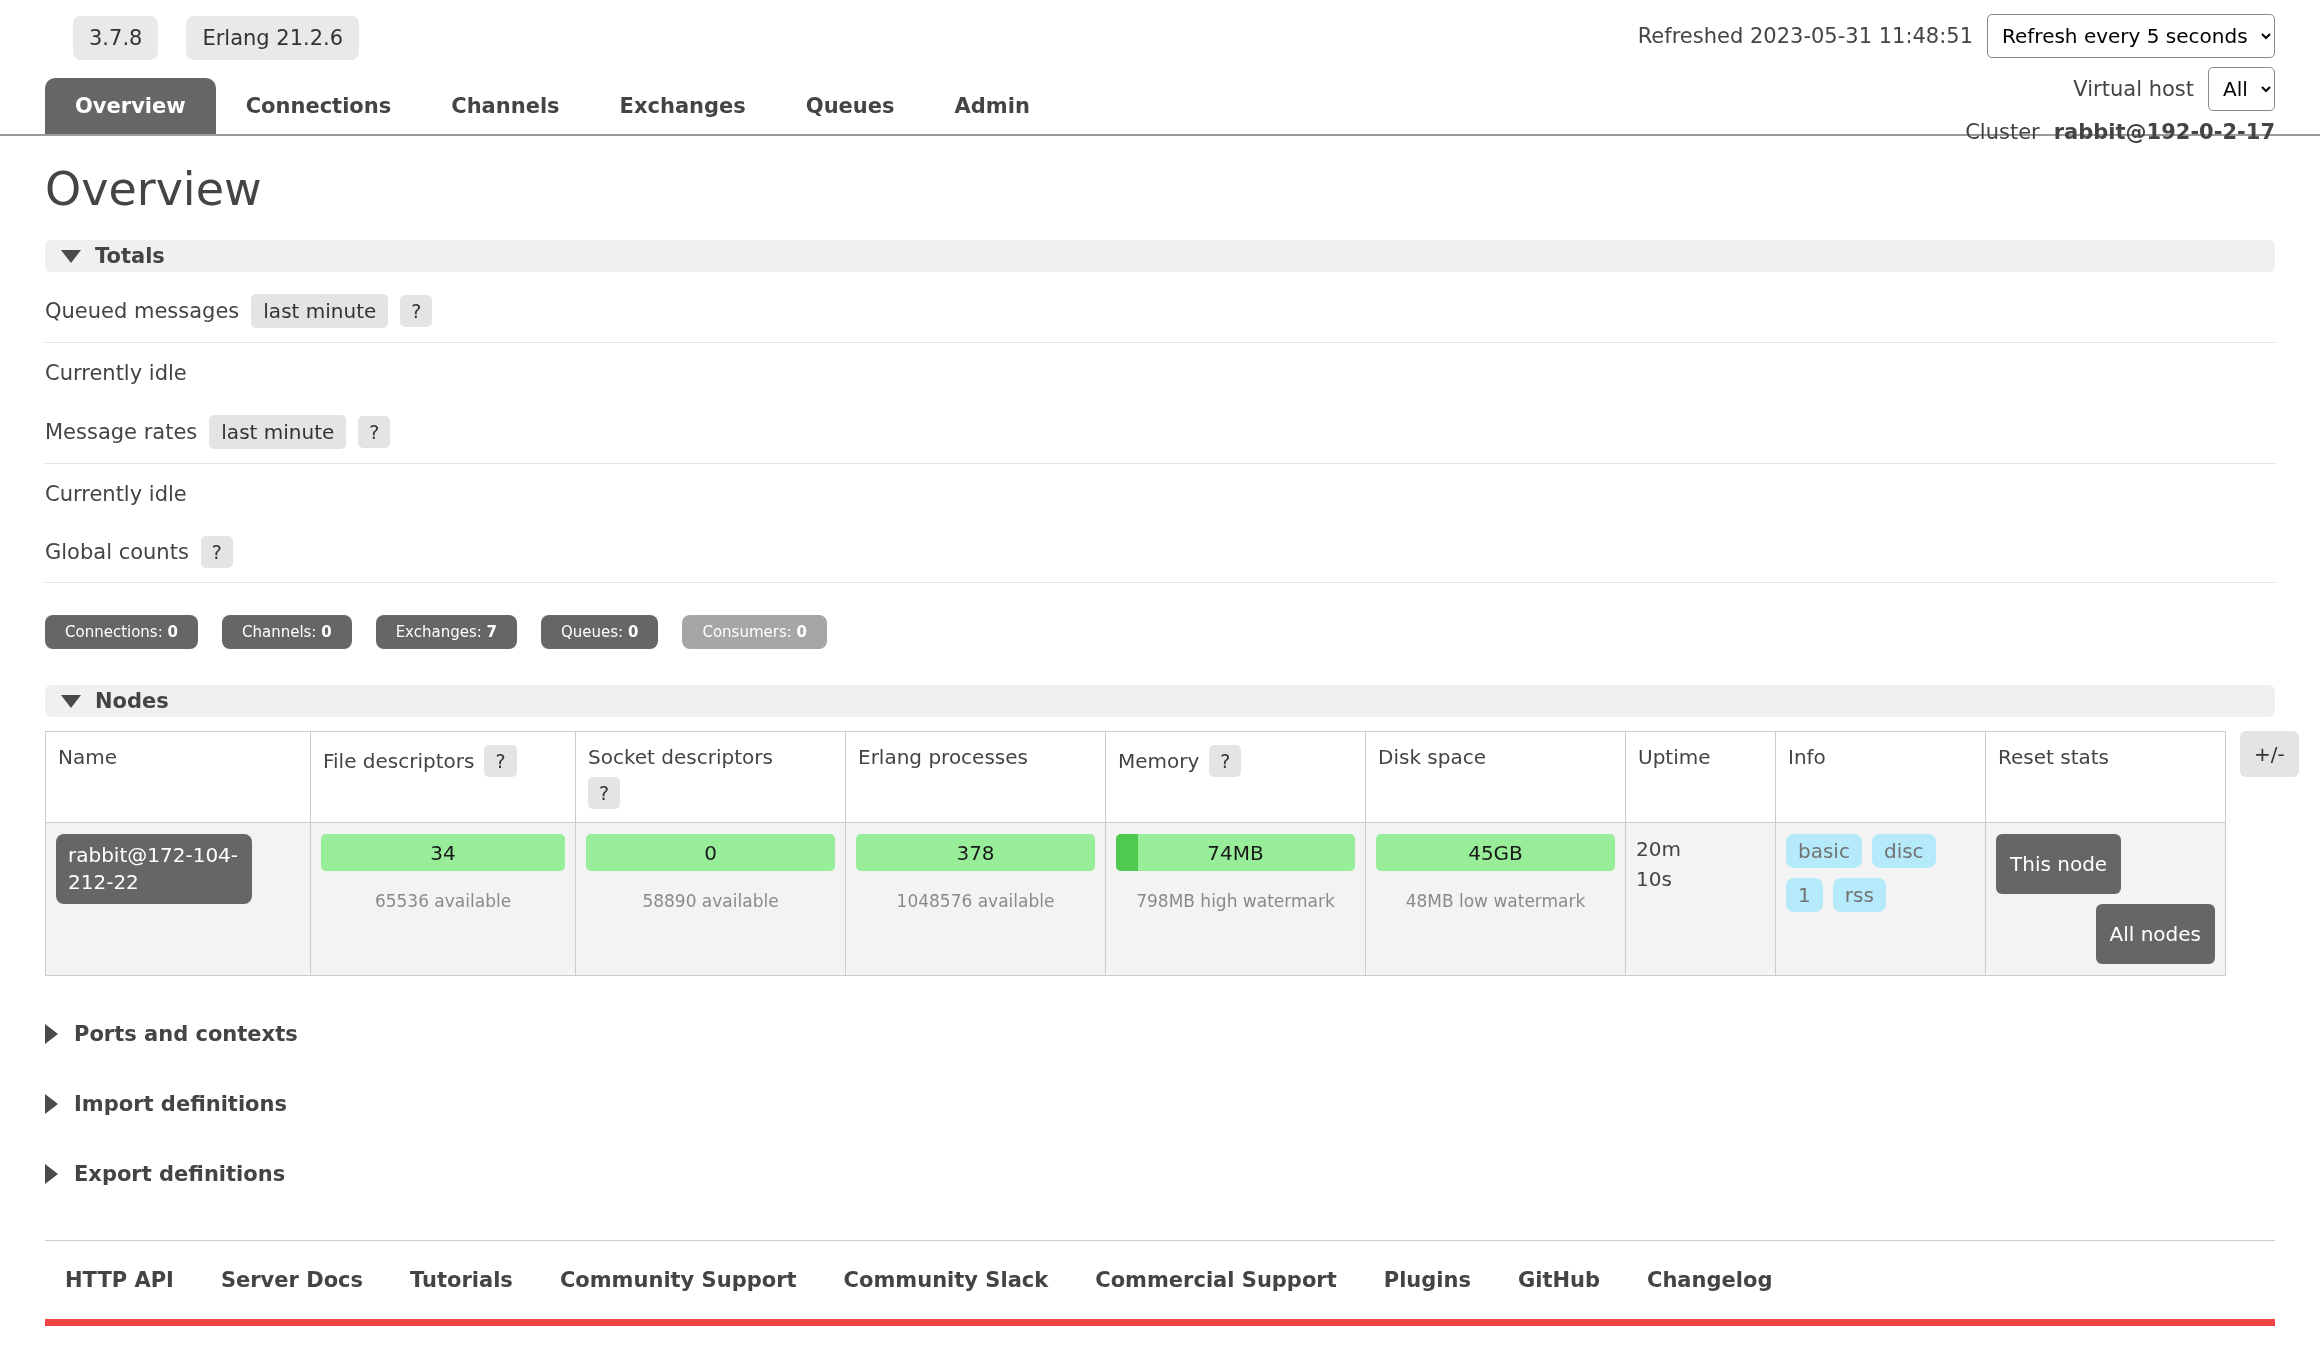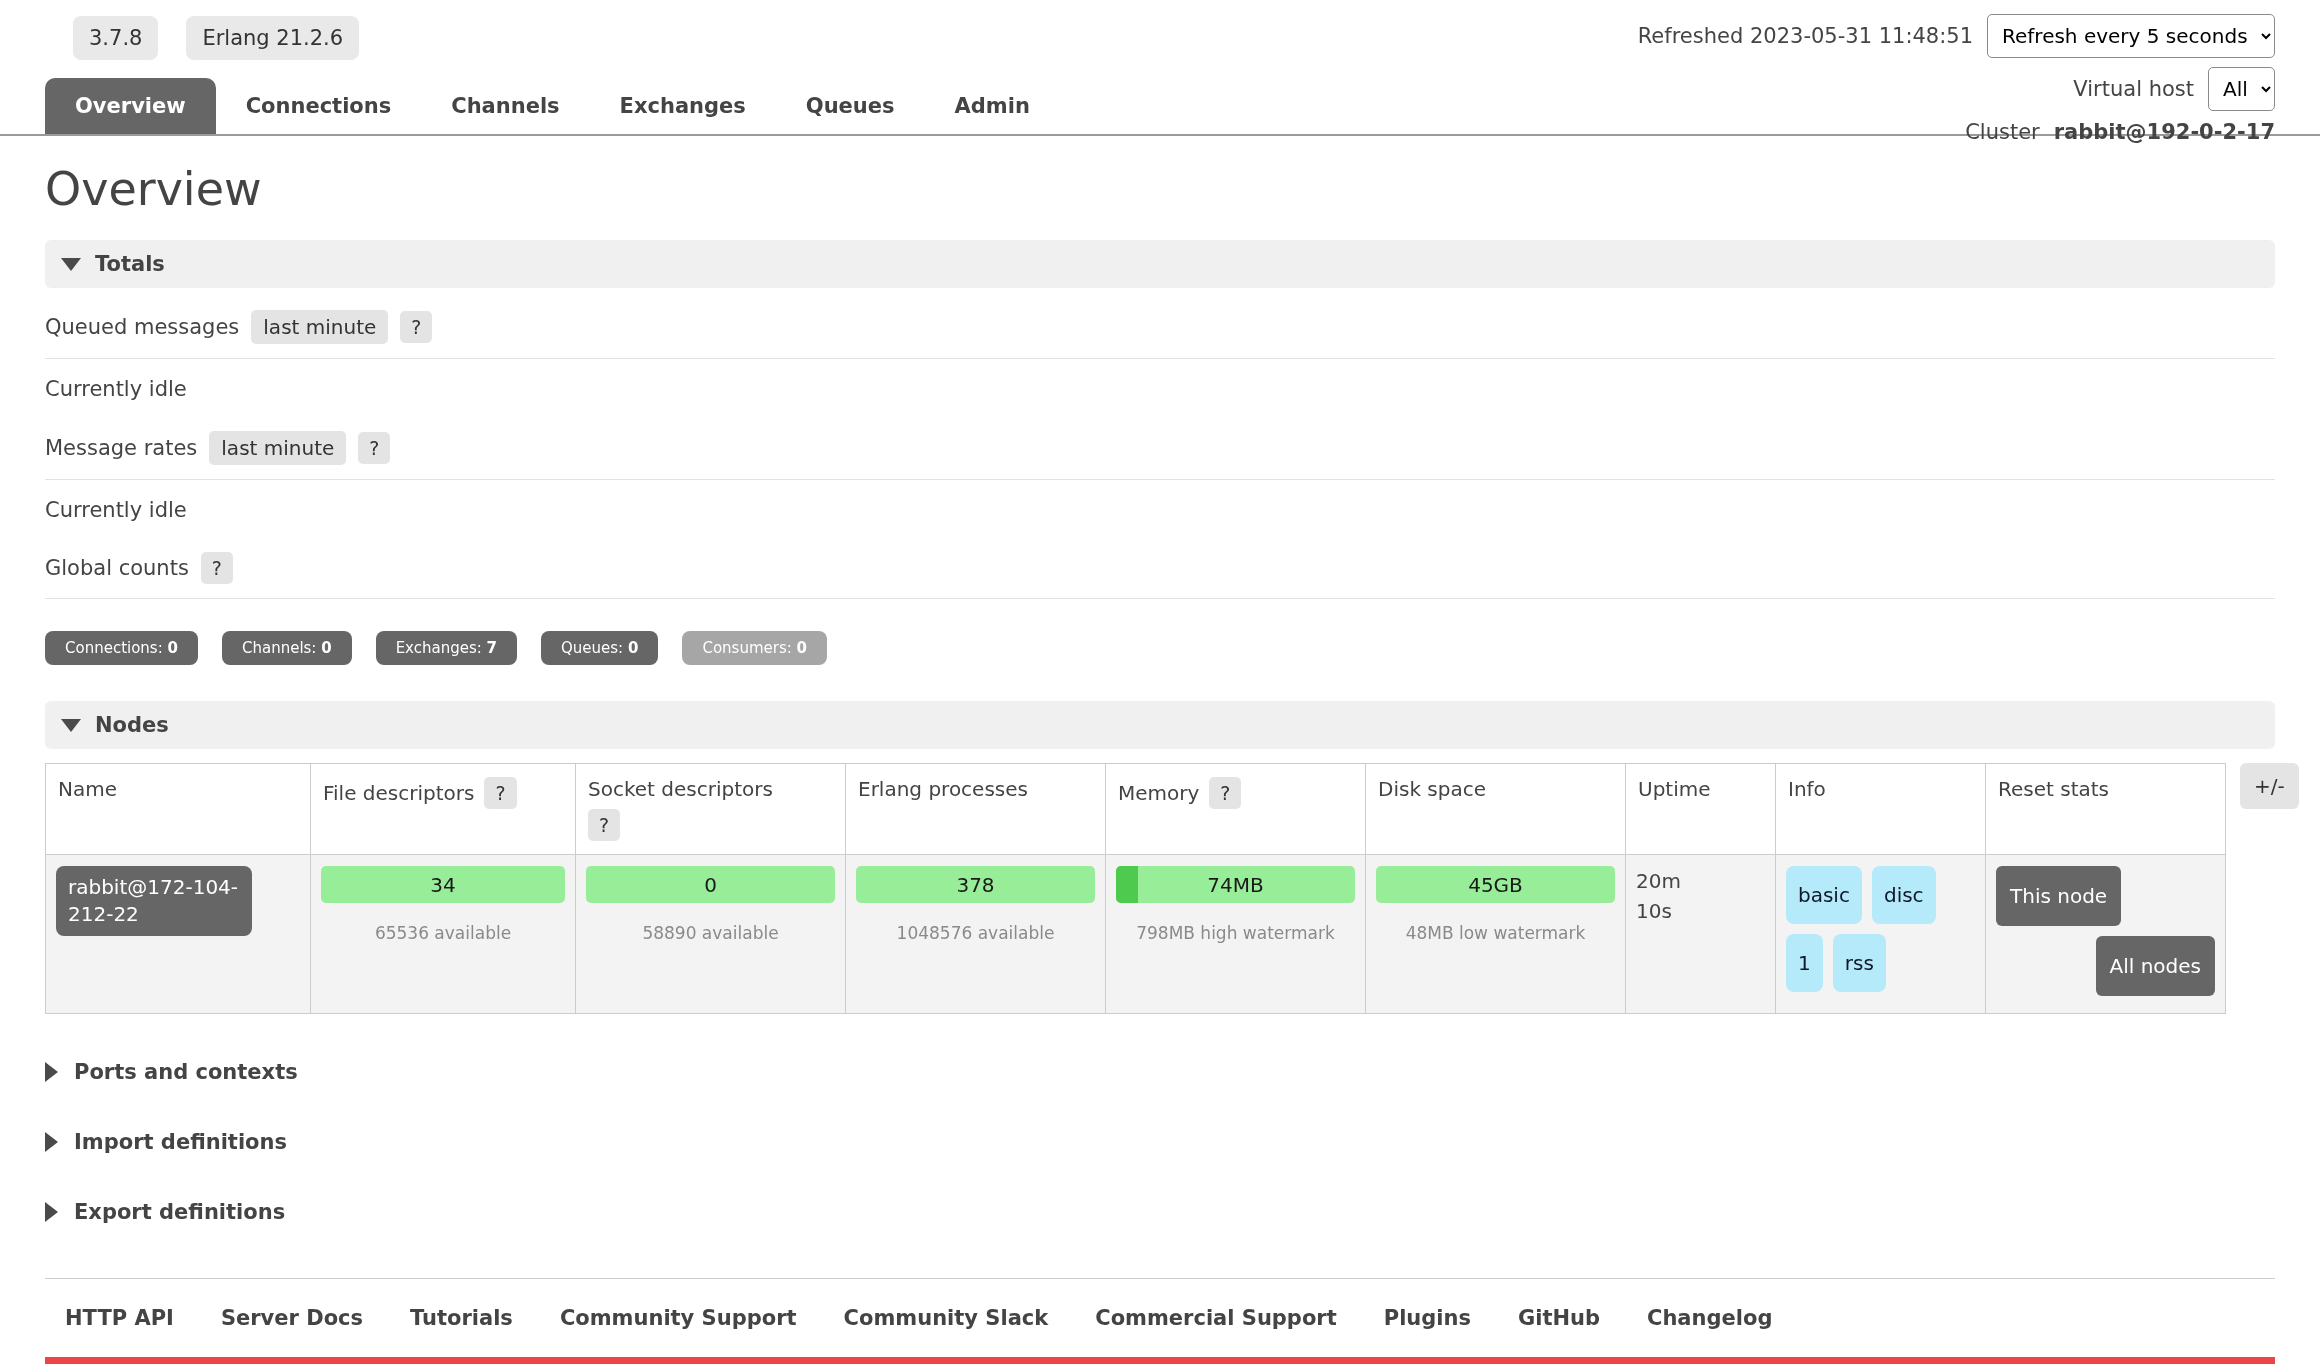--- a/index.html
+++ b/index.html
@@ -31,21 +31,21 @@
   .tabs { display: flex; align-items: flex-end; }
   .tab { font-weight: bold; font-size: 21px; color: #444; padding: 16px 30px; border-radius: 10px 10px 0 0; cursor: pointer; }
   .tab.active { background: #666; color: #fff; }
   .user-area { display: flex; align-items: center; gap: 14px; padding-bottom: 10px; font-size: 21px; color: #444; }
   .logout-btn { background: #666; color: #fff; border: none; border-radius: 6px; padding: 9px 18px; font-size: 20px; font-family: inherit; cursor: pointer; }
 
   
   .main { padding: 0 45px; }
   .page-title { font-size: 46px; font-weight: normal; color: #444; margin: 26px 0 24px; }
 
-  .section-hdr { display: flex; align-items: center; gap: 14px; background: #f0f0f0; border-radius: 6px; padding: 12px 16px; font-weight: bold; font-size: 21px; color: #444; cursor: pointer; }
+  .section-hdr { display: flex; align-items: center; gap: 14px; background: #f0f0f0; border-radius: 6px; padding: 4px 16px; font-weight: bold; font-size: 21px; color: #444; cursor: pointer; }
   .tri-down { width: 0; height: 0; border-left: 10px solid transparent; border-right: 10px solid transparent; border-top: 13px solid #4a4a4a; }
   .tri-right { width: 0; height: 0; border-top: 10px solid transparent; border-bottom: 10px solid transparent; border-left: 13px solid #4a4a4a; }
 
   .h3row { display: flex; align-items: center; gap: 12px; font-size: 21px; color: #444; border-bottom: 1px solid #e2e2e2; padding: 22px 0 14px; }
   .range-badge { background: #e4e4e4; border-radius: 5px; padding: 5px 12px; font-size: 20px; color: #333; cursor: pointer; }
   .help-badge { background: #e4e4e4; border-radius: 5px; padding: 5px 11px; font-size: 19px; color: #333; cursor: pointer; }
   .idle-text { font-size: 21px; color: #444; margin: 18px 0 8px; }
 
   .counts-row { display: flex; gap: 24px; margin: 32px 0 14px; }
   .count-badge { background: #666; color: #fff; border-radius: 8px; padding: 8px 20px; font-size: 15px; white-space: nowrap; }
@@ -66,21 +66,21 @@
   .meter { position: relative; height: 37px; background: #98ee98; border-radius: 5px; display: flex; align-items: center; justify-content: center; font-size: 20px; color: #1a1a1a; overflow: hidden; }
   .meter-fill { position: absolute; left: 0; top: 0; bottom: 0; background: #4ecb4e; }
   .meter-val { position: relative; }
   .meter-sub { text-align: center; color: #8a8a8a; font-size: 17px; margin-top: 20px; }
 
   .node-badge { display: inline-block; background: #666; color: #fff; border-radius: 8px; padding: 8px 12px; font-size: 20px; max-width: 196px; line-height: 1.35; cursor: pointer; }
 
   .uptime-cell div { font-size: 20px; color: #444; line-height: 1.5; }
 
   .info-badges .brow { display: flex; gap: 10px; margin-bottom: 10px; }
-  .badge-blue { background: #b4eafa; color: #0f172a; border-radius: 8px; padding: 17px 12px; font-size: 20px; }
+  .badge-blue { background: #b4eafa; color: #737373; border-radius: 8px; padding: 5px 12px; font-size: 20px; }
 
   .reset-cell { display: flex; flex-direction: column; gap: 10px; }
   .btn-dark { background: #666; color: #fff; border: none; border-radius: 6px; padding: 18px 14px; font-size: 20px; font-family: inherit; cursor: pointer; }
   .btn-this { align-self: flex-start; }
   .btn-all { align-self: flex-end; }
   .plusminus { margin-left: 14px; background: #e4e4e4; border: none; border-radius: 6px; padding: 11px 14px; font-size: 20px; color: #333; font-family: inherit; cursor: pointer; }
 
   .collapsed-section { display: flex; align-items: center; gap: 16px; font-weight: bold; font-size: 21px; color: #444; margin: 46px 0; cursor: pointer; }
   .collapsed-section:first-of-type { margin-top: 58px; }
 

